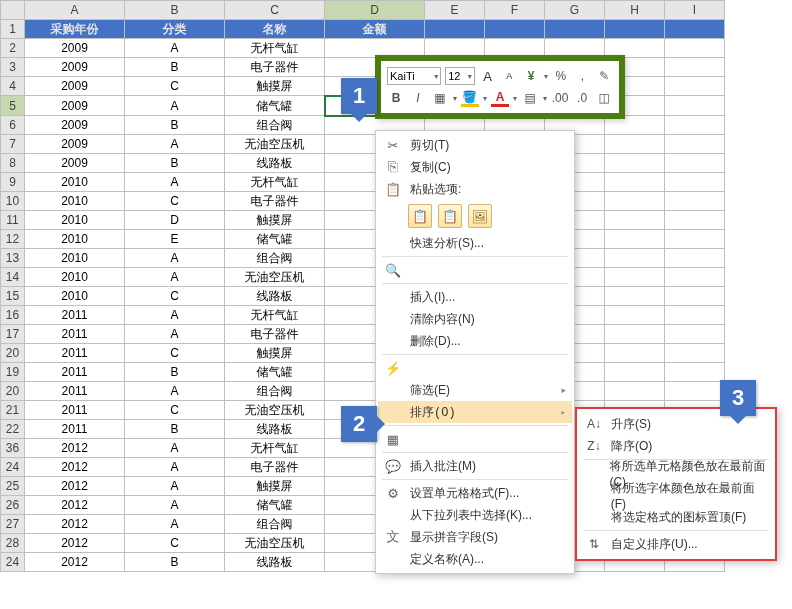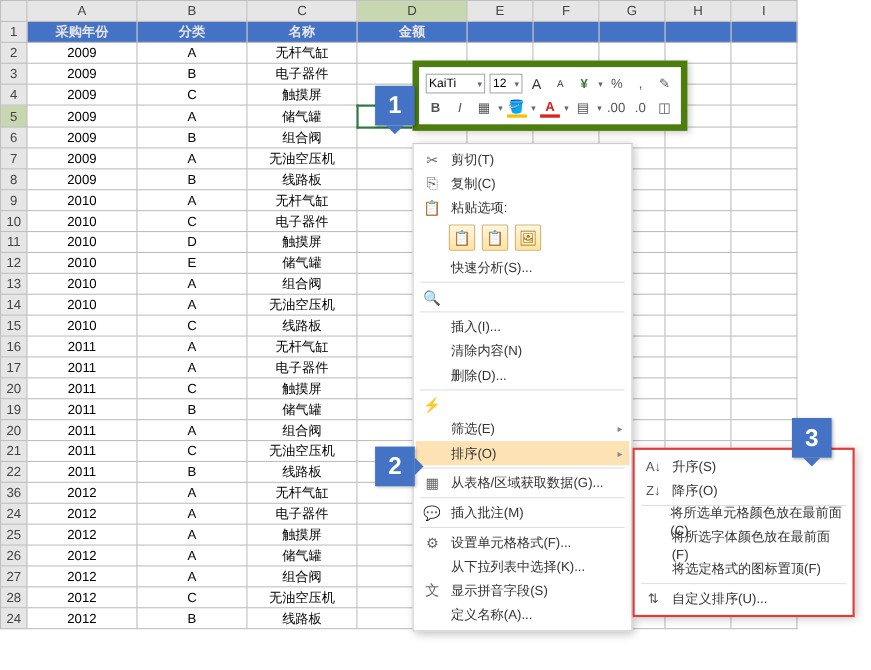--- a/index.html
+++ b/index.html
@@ -87,21 +87,21 @@
   .ctxitem {
     display: flex; align-items: center;
     height: 22px;
     padding: 0 6px;
     gap: 8px;
     color: #333;
   }
   .ctxitem .ico { width: 18px; text-align: center; color: #666; font-size: 13px; }
   .ctxitem .lbl { flex: 1; }
   .ctxitem .sub { font-size: 9px; color: #888; }
-  .ctxitem.hover { background: #fde3b3; }
+  .ctxitem.hover { background: #fde3b3; font-family: Liberation Mono, monospace; }
   .ctxsep { height: 1px; background: #e0e0e0; margin: 2px 4px; }
   .pasteicons { display: flex; gap: 6px; padding: 4px 0 4px 30px; }
   .pasteicons .pi {
     width: 24px; height: 24px;
     border: 1px solid #d4b36a;
     background: linear-gradient(#fff6e0,#fde3a0);
     border-radius: 2px;
     display:flex;align-items:center;justify-content:center;
     font-size:13px;color:#8a6d1f;
   }
@@ -607,21 +607,20 @@
       <span class="sub">▸</span>
     </div>
   <div class="ctxitem hover">
       <span class="ico"></span>
       <span class="lbl">排序(O)</span>
       <span class="sub">▸</span>
     </div>
   <div class="ctxsep"></div>
   <div class="ctxitem">
       <span class="ico">▦</span>
-      <span class="lbl">从表格/区域获取数据(G)...</span>
     </div>
   <div class="ctxsep"></div>
   <div class="ctxitem">
       <span class="ico">💬</span>
       <span class="lbl">插入批注(M)</span>
     </div>
   <div class="ctxsep"></div>
   <div class="ctxitem">
       <span class="ico">⚙</span>
       <span class="lbl">设置单元格格式(F)...</span>

